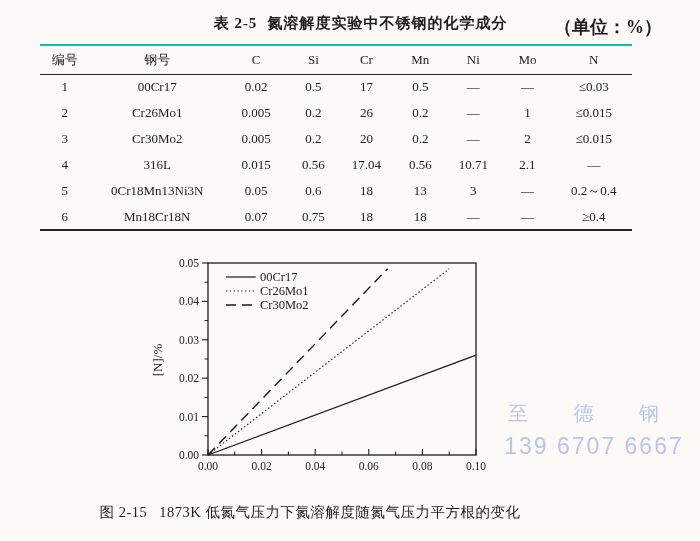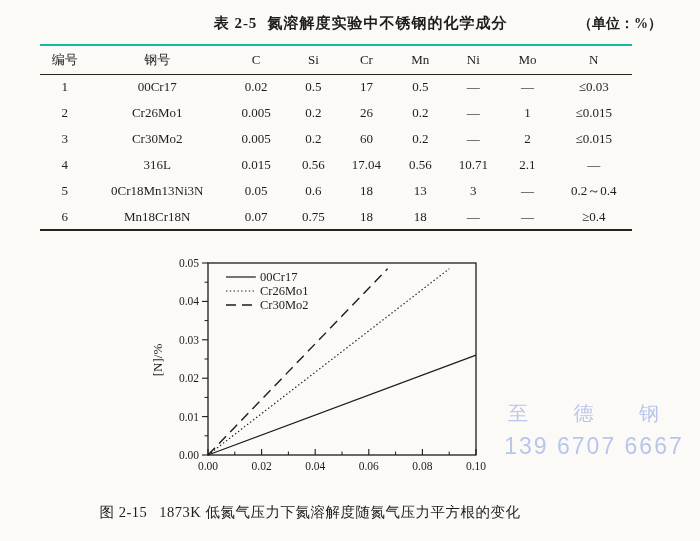--- a/index.html
+++ b/index.html
@@ -15,21 +15,21 @@
   .title-row{
     position:absolute;top:14px;left:0;width:100%;height:24px;
   }
   .table-title{
     position:absolute;left:0;right:0;text-align:center;
     font-size:15px;font-weight:bold;letter-spacing:1px;padding-left:21px;
   }
   .table-title .prefix{margin-right:10px;}
   .unit-note{
     position:absolute;right:38px;top:1px;
-    font-size:14px;font-weight:bold;
+    font-size:18px;font-weight:bold;
   }
   
   .comp-table{
     position:absolute;top:44px;left:40px;width:592px;
     border-collapse:collapse;table-layout:fixed;
     font-size:13px;
   }
   .comp-table thead tr{height:29px;}
   .comp-table tbody tr{height:26px;}
   .comp-table th,.comp-table td{
@@ -137,21 +137,21 @@
           <td>0.2</td>
           <td>—</td>
           <td>1</td>
           <td>≤0.015</td>
         </tr>
         <tr>
           <td>3</td>
           <td>Cr30Mo2</td>
           <td>0.005</td>
           <td>0.2</td>
-          <td>60</td>
+          <td>20</td>
           <td>0.2</td>
           <td>—</td>
           <td>2</td>
           <td>≤0.015</td>
         </tr>
         <tr>
           <td>4</td>
           <td>316L</td>
           <td>0.015</td>
           <td>0.56</td>

